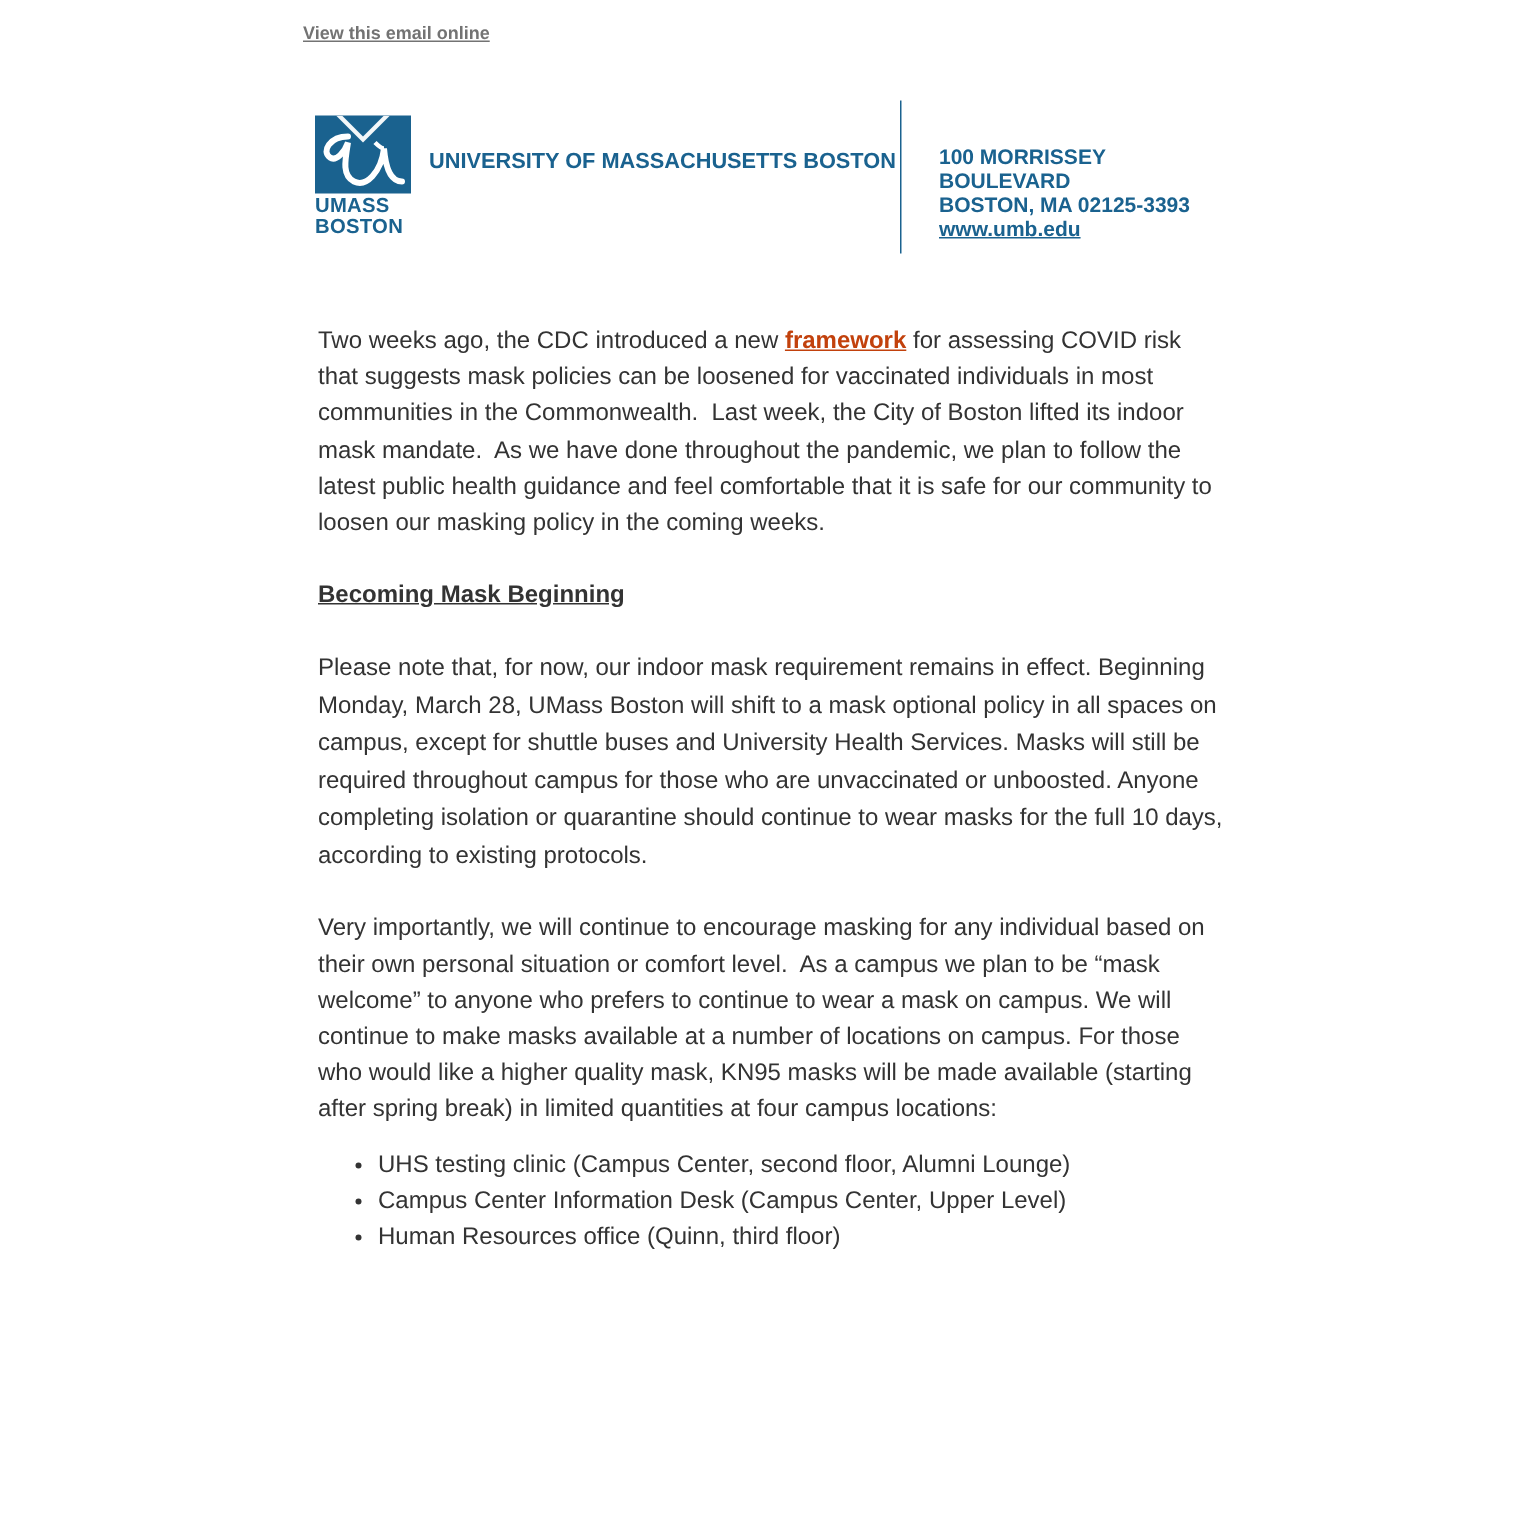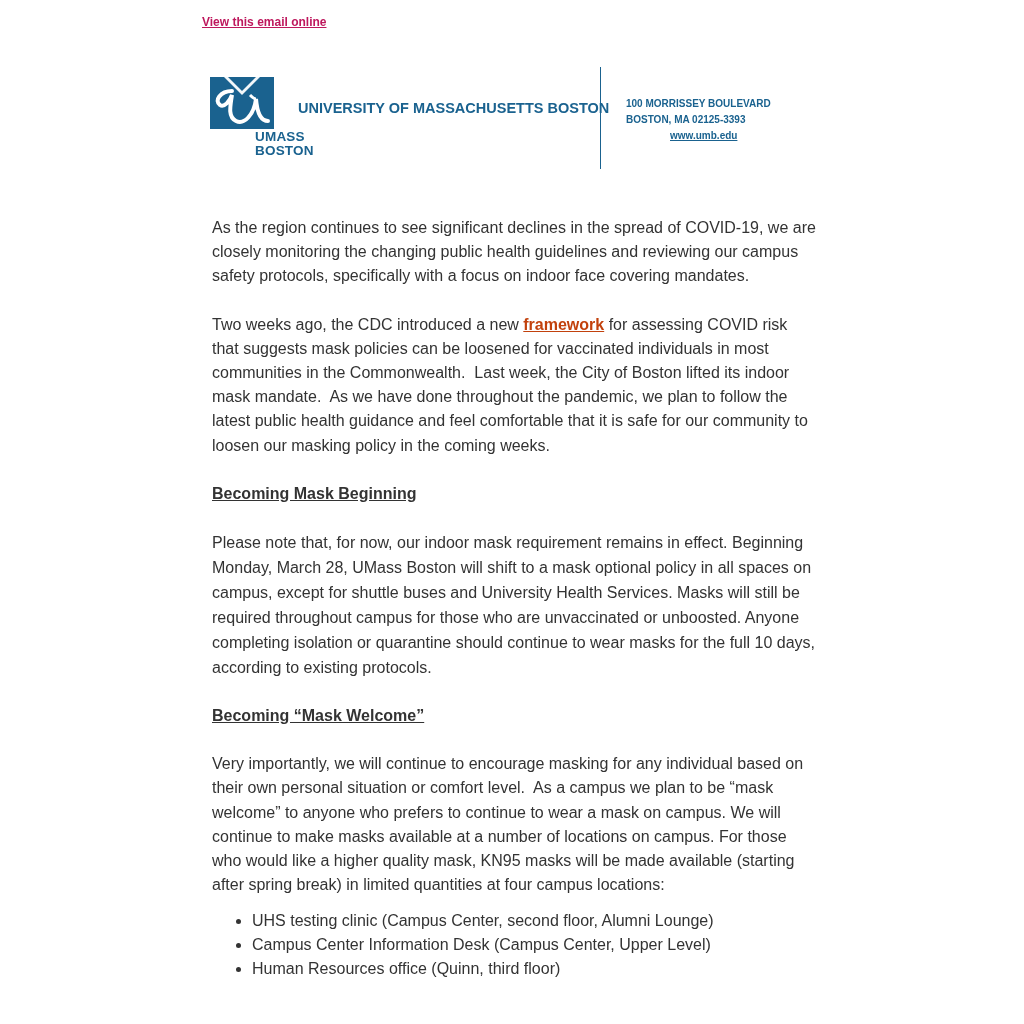--- a/index.html
+++ b/index.html
@@ -1,25 +1,25 @@
 <!DOCTYPE html>
 <html><head>
   <meta charset="utf-8">
   <style>
     html, body { margin: 0; padding: 0; background: #ffffff; }
     body { width: 1024px; height: 1024px; overflow: hidden; position: relative; font-family: "Liberation Sans", sans-serif; color: #333333; }
-    .view-online { position: absolute; left: 202px; top: 15px; font-size: 12px; font-weight: bold; color: #be185d; text-decoration: underline; }
+    .view-online { position: absolute; left: 202px; top: 15px; font-size: 12px; font-weight: bold; color: #737373; text-decoration: underline; }
     .header { position: absolute; left: 210px; top: 67px; width: 600px; height: 102px; }
     .logo { position: absolute; left: 0; top: 10px; width: 65px; height: 83px; }
     .logo-box { position: absolute; left: 0; top: 0; width: 64px; height: 52px; background: #1a628f; overflow: hidden; }
-    .logo-text { position: absolute; left: 0; top: 53px; width: 66px; font-size: 13.5px; font-weight: bold; color: #1a628f; line-height: 14px; letter-spacing: 0.2px; margin-left: 45px; }
-    .uni-name { position: absolute; left: 88px; top: 33px; font-size: 14.5px; font-weight: bold; color: #1a628f; white-space: nowrap; }
+    .logo-text { position: absolute; left: 0; top: 53px; width: 66px; font-size: 13.5px; font-weight: bold; color: #1a628f; line-height: 14px; letter-spacing: 0.2px; }
+    .uni-name { position: absolute; left: 76px; top: 33px; font-size: 14.5px; font-weight: bold; color: #1a628f; white-space: nowrap; }
     .divider { position: absolute; left: 390px; top: 0; width: 1px; height: 102px; background: #1a628f; }
-    .address { position: absolute; left: 416px; top: 29px; font-size: 10px; font-weight: bold; color: #1a628f; line-height: 16px; }
-    .address a { color: #1a628f; text-decoration: underline; margin-left: 44px; }
+    .address { position: absolute; left: 416px; top: 29px; font-size: 14px; font-weight: bold; color: #1a628f; line-height: 16px; }
+    .address a { color: #1a628f; text-decoration: underline; }
     .body-text { position: absolute; left: 212px; top: 216px; width: 605px; font-size: 16px; line-height: 24.2px; color: #333333; }
     .body-text p { margin: 0 0 24px 0; }
     .body-text a { color: #c2410c; font-weight: bold; text-decoration: underline; }
     .section-head { font-weight: bold; text-decoration: underline; }
     .strong { font-weight: normal; }
     .p-bold { line-height: 25px; }
     ul.locations { margin: -12px 0 0 0; padding-left: 40px; list-style: disc; }
     ul.locations li { line-height: 24px; }
   </style>
 </head>
@@ -45,24 +45,22 @@
   <div class="uni-name">UNIVERSITY OF MASSACHUSETTS BOSTON</div>
   <div class="divider"></div>
   <div class="address">
     <div>100 MORRISSEY BOULEVARD</div>
     <div>BOSTON, MA 02125-3393</div>
     <div><a>www.umb.edu</a></div>
   </div>
 </div>
 
 <div class="body-text">
-  <p>As the region continues to see significant declines in the spread of COVID-19, we are closely monitoring the changing public health guidelines and reviewing our campus safety protocols, specifically with a focus on indoor face covering mandates.</p>
   <p><span>Two weeks ago, the CDC introduced a new </span><a>framework</a><span> for assessing COVID risk that suggests mask policies can be loosened for vaccinated individuals in most communities in the Commonwealth.&nbsp; Last week, the City of Boston lifted its indoor mask mandate.&nbsp; As we have done throughout the pandemic, we plan to follow the latest public health guidance and feel comfortable that it is safe for our community to loosen our masking policy in the coming weeks.</span></p>
   <p class="section-head">Becoming Mask Beginning</p>
   <p class="p-bold"><span class="strong">Please note that, for now, our indoor mask requirement remains in effect. Beginning Monday, March 28, UMass Boston will shift to a mask optional policy in all spaces on campus, except for shuttle buses and University Health Services.</span><span> Masks will still be required throughout campus for those who are unvaccinated or unboosted. Anyone completing isolation or quarantine should continue to wear masks for the full 10 days, according to existing protocols.</span></p>
-  <p class="section-head">Becoming “Mask Welcome”</p>
   <p>Very importantly, we will continue to encourage masking for any individual based on their own personal situation or comfort level.&nbsp; As a campus we plan to be “mask welcome” to anyone who prefers to continue to wear a mask on campus. We will continue to make masks available at a number of locations on campus. For those who would like a higher quality mask, KN95 masks will be made available (starting after spring break) in limited quantities at four campus locations:</p>
   <ul class="locations">
     <li>UHS testing clinic (Campus Center, second floor, Alumni Lounge)</li>
     <li>Campus Center Information Desk (Campus Center, Upper Level)</li>
     <li>Human Resources office (Quinn, third floor)</li>
   </ul>
 </div>
 
 </body></html>

